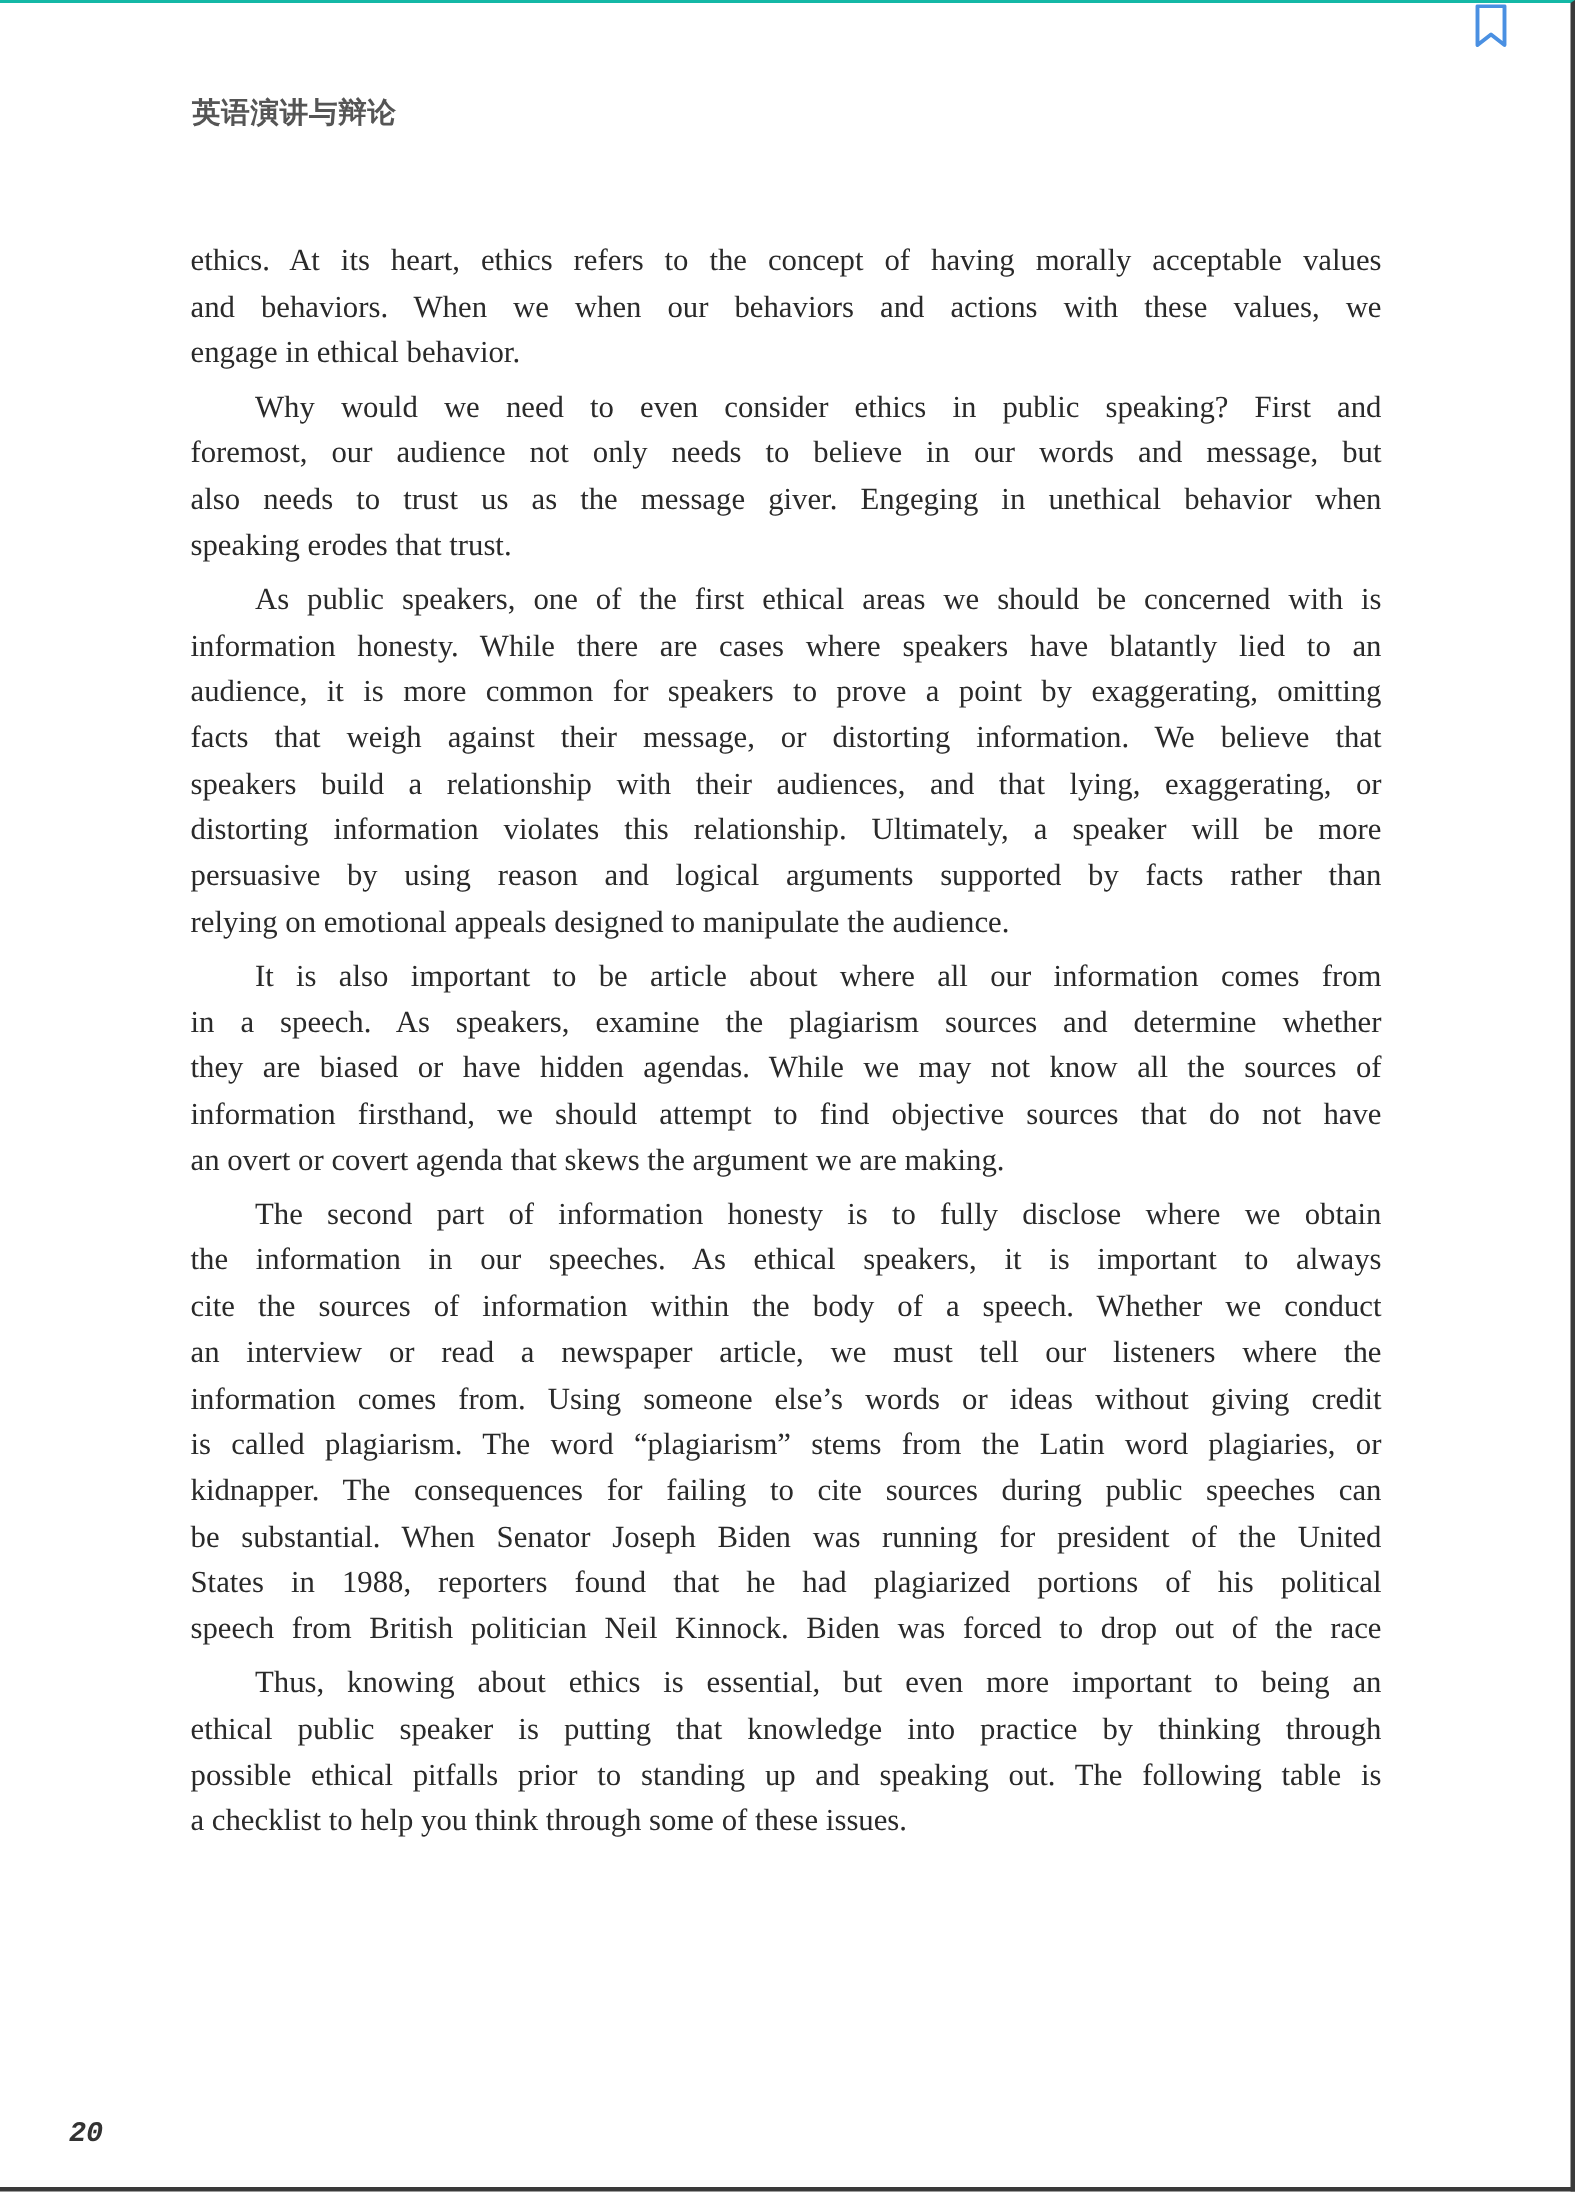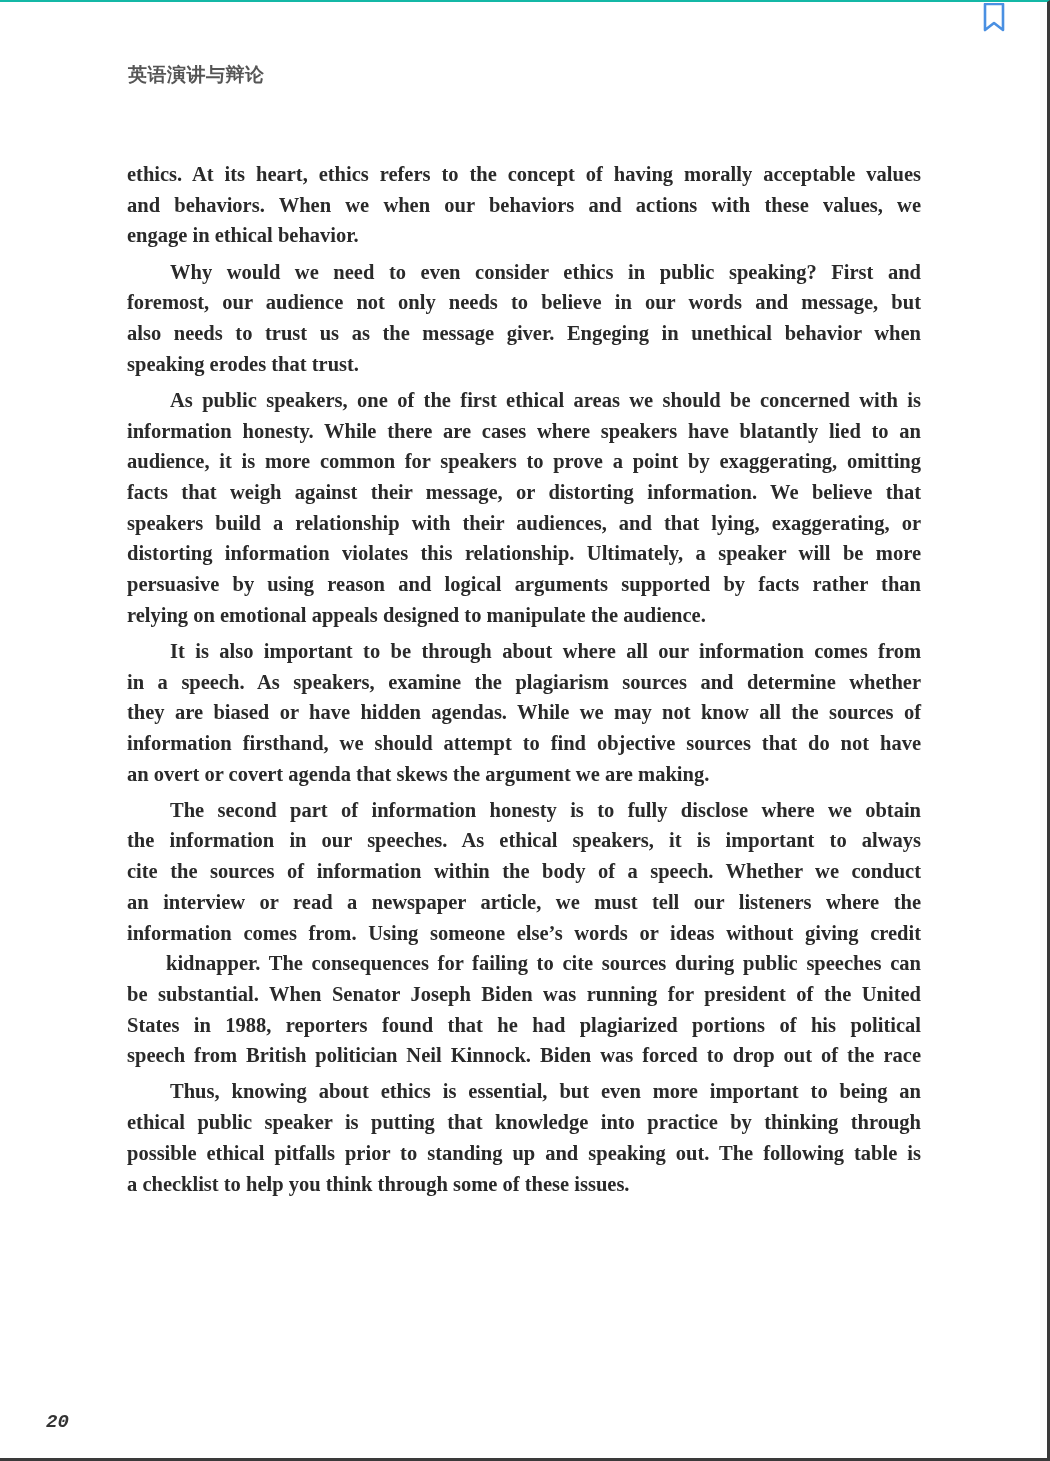--- a/index.html
+++ b/index.html
@@ -49,21 +49,20 @@
       position: absolute;
       left: 127px;
       top: 157px;
       width: 794px;
       font-family: "Liberation Serif", "DejaVu Serif", serif;
       font-size: 20.5px;
       color: #2a2a2a;
     }
     .para {
       margin: 0 0 5.5px 0;
-      font-weight: bold;
     }
     .line {
       display: block;
       height: 30.7px;
       line-height: 30.7px;
       text-align: justify;
       text-align-last: justify;
       white-space: nowrap;
       overflow: visible;
     }
@@ -113,33 +112,34 @@
         <span class="line indent" style="white-space: nowrap;">As public speakers, one of the first ethical areas we should be concerned with is</span>
         <span class="line" style="white-space: nowrap;">information honesty. While there are cases where speakers have blatantly lied to an</span>
         <span class="line" style="white-space: nowrap;">audience, it is more common for speakers to prove a point by exaggerating, omitting</span>
         <span class="line" style="white-space: nowrap;">facts that weigh against their message, or distorting information. We believe that</span>
         <span class="line" style="white-space: nowrap;">speakers build a relationship with their audiences, and that lying, exaggerating, or</span>
         <span class="line" style="white-space: nowrap;">distorting information violates this relationship. Ultimately, a speaker will be more</span>
         <span class="line" style="white-space: nowrap;">persuasive by using reason and logical arguments supported by facts rather than</span>
         <span class="line last" style="white-space: nowrap;">relying on emotional appeals designed to manipulate the audience.</span>
       </div>
       <div class="para">
-        <span class="line indent" style="white-space: nowrap;">It is also important to be through about where all our information comes from</span>
+        <span class="line indent" style="white-space: nowrap;">It is also important to be article about where all our information comes from</span>
         <span class="line" style="white-space: nowrap;">in a speech. As speakers, examine the plagiarism sources and determine whether</span>
         <span class="line" style="white-space: nowrap;">they are biased or have hidden agendas. While we may not know all the sources of</span>
         <span class="line" style="white-space: nowrap;">information firsthand, we should attempt to find objective sources that do not have</span>
         <span class="line last" style="white-space: nowrap;">an overt or covert agenda that skews the argument we are making.</span>
       </div>
       <div class="para">
         <span class="line indent" style="white-space: nowrap;">The second part of information honesty is to fully disclose where we obtain</span>
         <span class="line" style="white-space: nowrap;">the information in our speeches. As ethical speakers, it is important to always</span>
         <span class="line" style="white-space: nowrap;">cite the sources of information within the body of a speech. Whether we conduct</span>
         <span class="line" style="white-space: nowrap;">an interview or read a newspaper article, we must tell our listeners where the</span>
         <span class="line" style="white-space: nowrap;">information comes from. Using someone else’s words or ideas without giving credit</span>
-        <span class="line" style="white-space: nowrap; margin-left: 39px;">kidnapper. The consequences for failing to cite sources during public speeches can</span>
+        <span class="line" style="white-space: nowrap;">is called plagiarism. The word “plagiarism” stems from the Latin word plagiaries, or</span>
+        <span class="line" style="white-space: nowrap;">kidnapper. The consequences for failing to cite sources during public speeches can</span>
         <span class="line" style="white-space: nowrap;">be substantial. When Senator Joseph Biden was running for president of the United</span>
         <span class="line" style="white-space: nowrap;">States in 1988, reporters found that he had plagiarized portions of his political</span>
         <span class="line" style="white-space: nowrap;">speech from British politician Neil Kinnock. Biden was forced to drop out of the race</span>
       </div>
       <div class="para">
         <span class="line indent" style="white-space: nowrap;">Thus, knowing about ethics is essential, but even more important to being an</span>
         <span class="line" style="white-space: nowrap;">ethical public speaker is putting that knowledge into practice by thinking through</span>
         <span class="line" style="white-space: nowrap;">possible ethical pitfalls prior to standing up and speaking out. The following table is</span>
         <span class="line last" style="white-space: nowrap;">a checklist to help you think through some of these issues.</span>
       </div>

